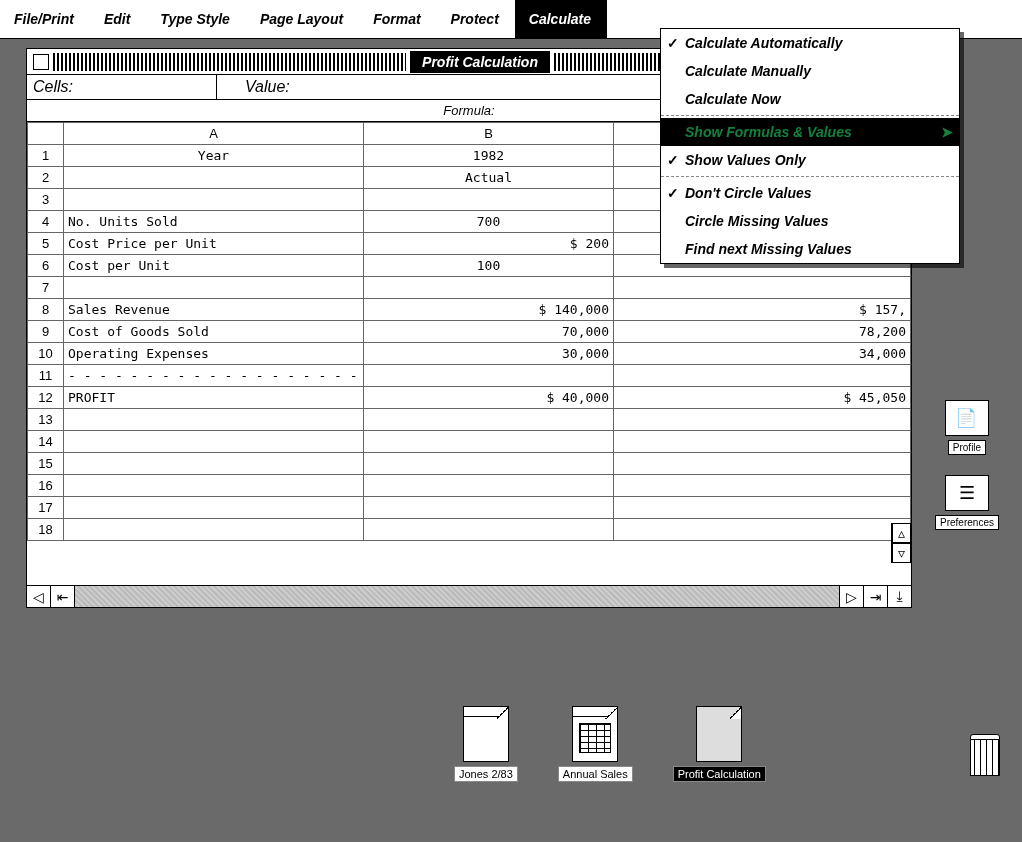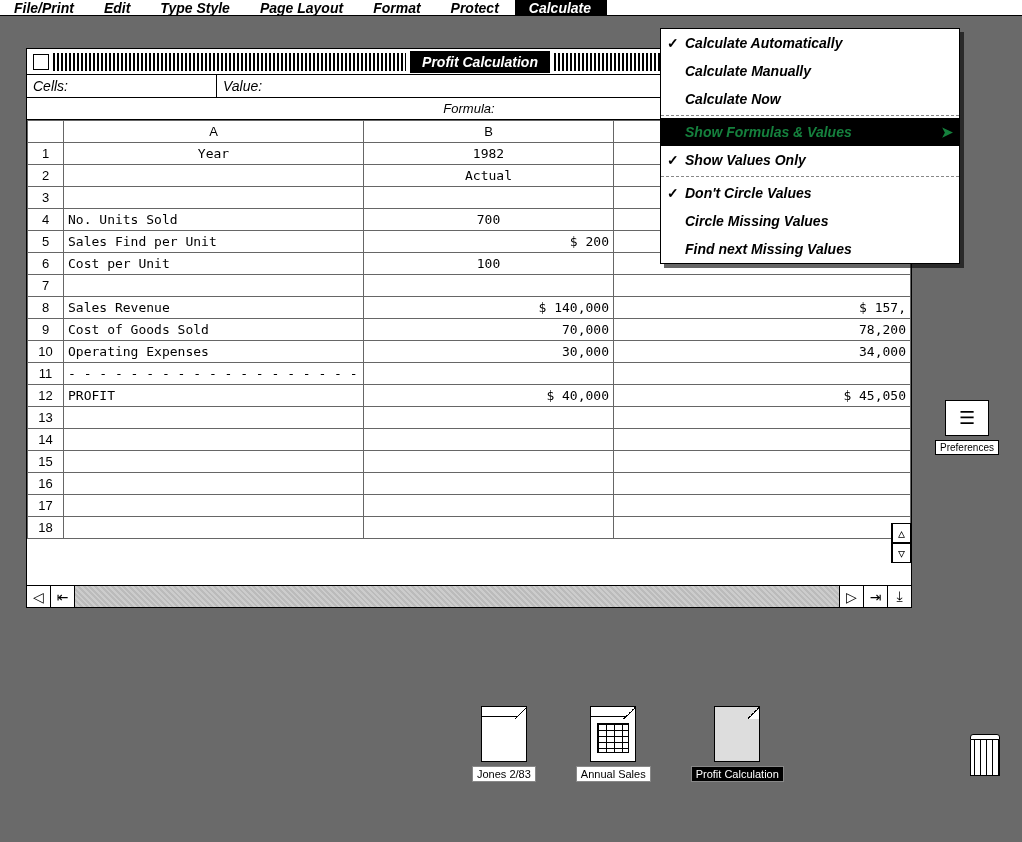--- a/index.html
+++ b/index.html
@@ -7,21 +7,21 @@
     background: #6a6a6a;
     font-family: "Helvetica Neue", Arial, sans-serif;
     font-size: 14px;
     width: 1022px;
     height: 842px;
     overflow: hidden;
     position: relative;
   }
   .menubar {
     background: #fff;
-    height: 16px;
+    height: 39px;
     display: flex;
     align-items: center;
     border-bottom: 1px solid #000;
     font-weight: bold;
     font-style: italic;
   }
   .menubar .menu-item {
     padding: 4px 16px 4px 14px;
     height: 100%;
     display: flex;
@@ -116,21 +116,22 @@
     color: #fff;
     padding: 3px 12px;
     font-weight: bold;
     font-style: italic;
     white-space: nowrap;
   }
 
   .info-row {
     display: flex;
     border-bottom: 1px solid #000;
-    font-size: 14px;
+    font-size: 16px;
+    gap: 22px;
   }
   .info-row .cell-label {
     width: 190px;
     padding: 3px 6px;
     border-right: 1px solid #000;
     font-style: italic;
   }
   .info-row .value-label {
     flex: 1;
     padding: 3px 6px;
@@ -247,21 +248,21 @@
   .side-panel .side-label {
     background:#fff;
     padding:1px 4px;
     border:1px solid #000;
     font-size:10px;
   }
 
   .desktop-icons {
     position: absolute;
     bottom: 60px;
-    left: 472px;
+    left: 454px;
     display: flex;
     gap: 40px;
     align-items: flex-end;
   }
   .desktop-icons .d-icon {
     display:flex; flex-direction:column; align-items:center; gap:4px;
     cursor:pointer;
   }
   .doc-icon {
     width: 46px; height: 56px;
@@ -395,21 +396,21 @@
             <td class="col-c"></td>
           </tr>
           <tr>
             <td class="rowhead">4</td>
             <td class="col-a">No. Units Sold</td>
             <td class="col-b center">700</td>
             <td class="col-c">850</td>
           </tr>
           <tr>
             <td class="rowhead">5</td>
-            <td class="col-a">Sales Find per Unit</td>
+            <td class="col-a">Cost Price per Unit</td>
             <td class="col-b">$        200</td>
             <td class="col-c">$</td>
           </tr>
           <tr>
             <td class="rowhead">6</td>
             <td class="col-a">Cost per Unit</td>
             <td class="col-b center">100</td>
             <td class="col-c"></td>
           </tr>
           <tr>
@@ -499,20 +500,24 @@
     <div class="right-btns">
       <div class="btn">▷</div>
       <div class="btn">⇥</div>
       <div class="btn">⤓</div>
     </div>
   </div>
 </div>
 
 <div class="side-panel">
   <div class="side-item">
+    <div class="side-icon doc-mini"></div>
+    <div class="side-label">Profile</div>
+  </div>
+  <div class="side-item">
     <div class="side-icon prefs-mini"></div>
     <div class="side-label">Preferences</div>
   </div>
 </div>
 
 <div class="desktop-icons">
   <div class="d-icon">
     <div class="doc-icon">
         <div class="hdr"></div>
       </div>

